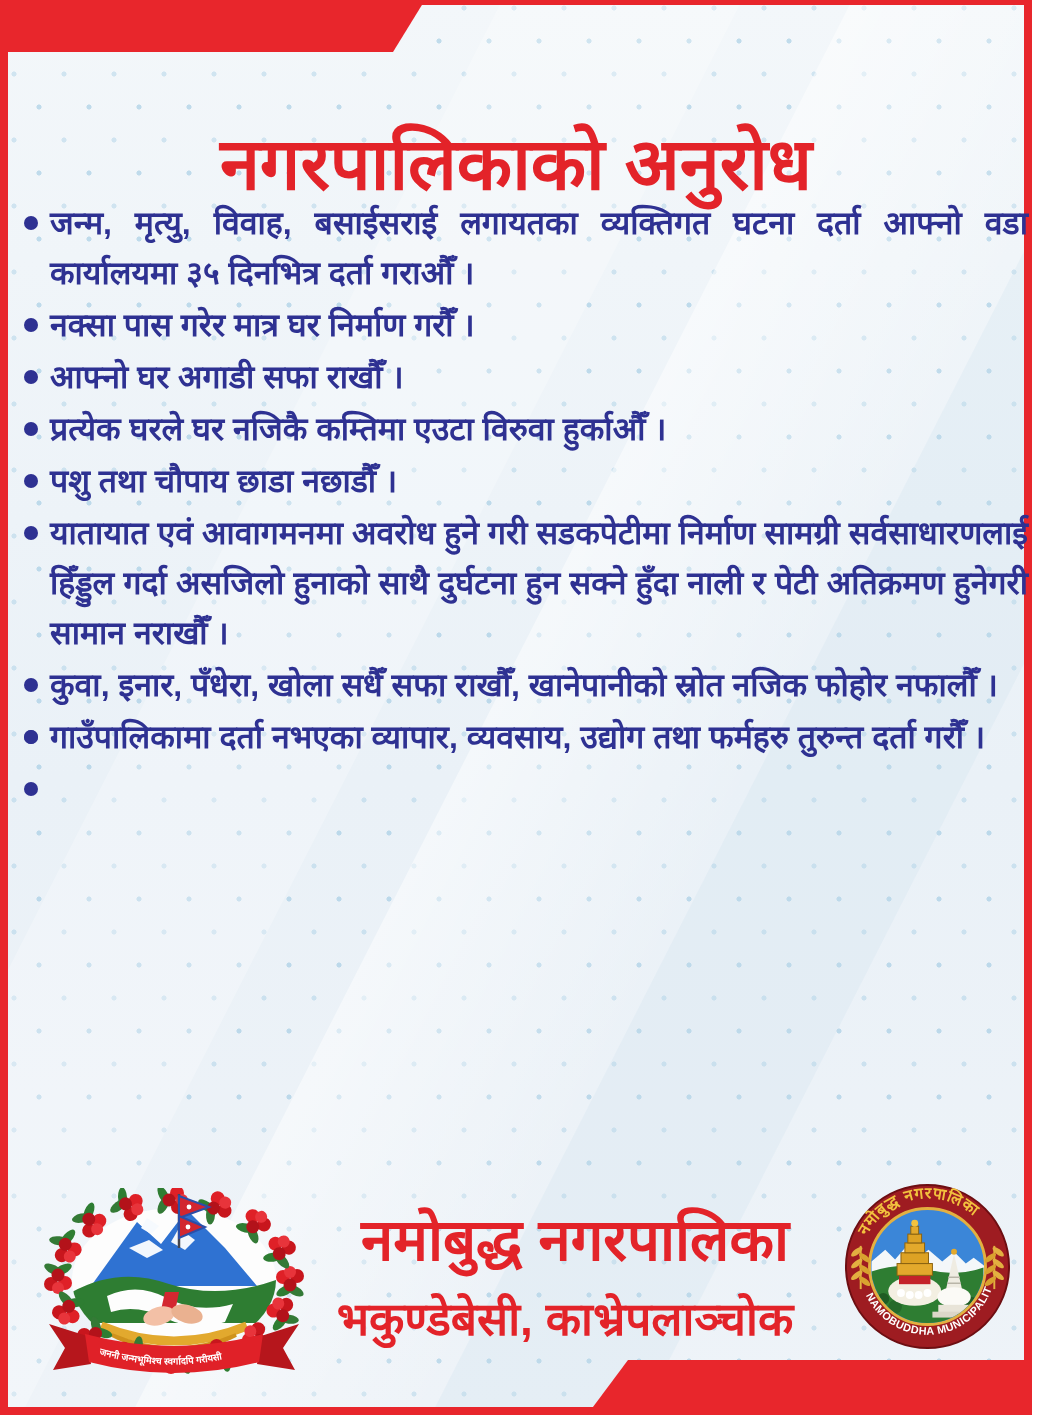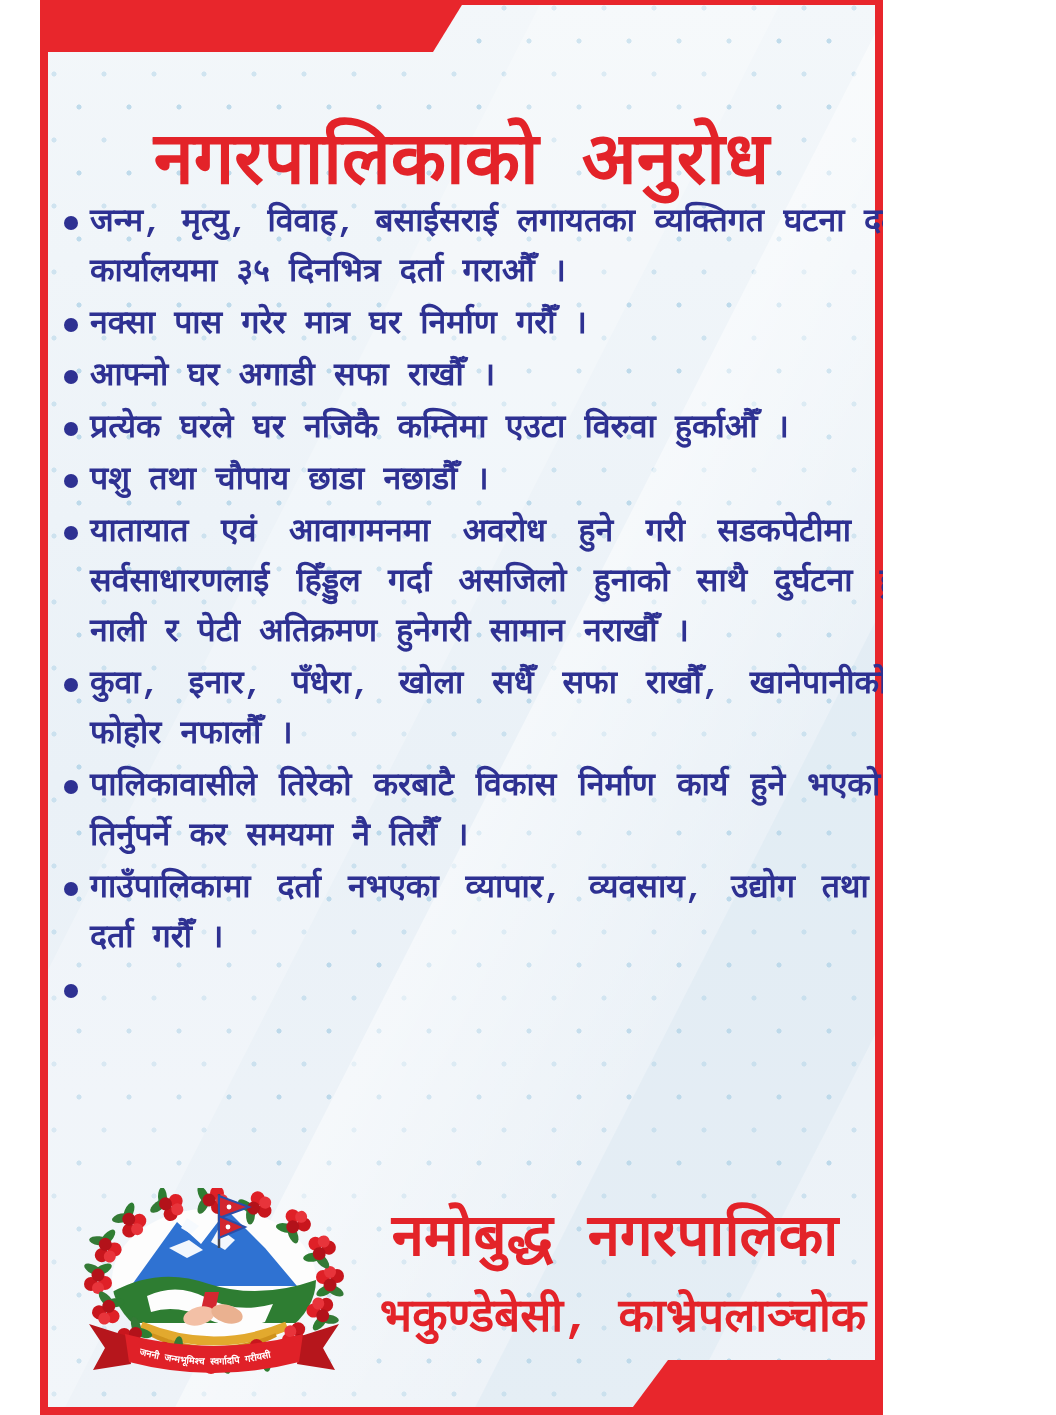--- a/index.html
+++ b/index.html
@@ -1,20 +1,19 @@
 <!DOCTYPE html>
 <html><head>
 <meta charset="utf-8">
 <style>
   html,body{margin:0;padding:0;background:#ffffff;}
   .poster{
-    position:relative;width:843px;height:1415px;overflow:hidden;
+    position:relative;width:1032px;height:1415px;overflow:hidden;
     background:linear-gradient(180deg,#f3f7fa 0%,#eaf1f7 55%,#eef3f8 100%);
-    font-family:Liberation Mono, monospace;
-    margin-left:40px;
+    font-family:Liberation Sans, sans-serif;
   }
   .dots{
     position:absolute;inset:0;z-index:0;
     background-image:
       radial-gradient(circle,rgba(137,190,220,.48) 2.2px,transparent 2.9px),
       radial-gradient(circle,rgba(137,190,220,.32) 2.2px,transparent 2.9px);
     background-size:50px 66px,50px 66px;
     background-position:14px 8px,39px 41px;
   }
   .diag{position:absolute;top:-100px;height:1700px;z-index:0;transform:skewX(-27deg);}
@@ -46,21 +45,21 @@
     color:#2e3192;font-size:32px;font-weight:bold;line-height:50px;
   }
   .list li{position:relative;padding-left:28px;margin:0 0 2px 0;text-align:justify;}
   .bullet{position:absolute;left:2px;top:18px;width:14px;height:14px;border-radius:50%;background:#2e3192;}
 
   .footer-name{
     position:absolute;left:300px;top:1206px;width:550px;z-index:4;
     text-align:center;font-size:58px;font-weight:bold;color:#e32329;line-height:68px;
   }
   .footer-address{
-    position:absolute;left:308px;top:1290px;width:550px;z-index:4;
+    position:absolute;left:290px;top:1290px;width:550px;z-index:4;
     text-align:center;font-size:46px;font-weight:bold;color:#e32329;line-height:58px;
   }
   .emblem{position:absolute;left:26px;top:1188px;z-index:4;}
   .seal{position:absolute;left:844px;top:1183px;z-index:4;}
 </style>
 </head>
 <body>
 
 <div class="poster">
 
@@ -79,21 +78,21 @@
   <h1 class="title">नगरपालिकाको अनुरोध</h1>
 
   <ul class="list">
     <li><span class="bullet"></span><span>जन्म, मृत्यु, विवाह, बसाईसराई लगायतका व्यक्तिगत घटना दर्ता आफ्नो वडा कार्यालयमा ३५ दिनभित्र दर्ता गराऔँ ।</span></li>
     <li><span class="bullet"></span><span>नक्सा पास गरेर मात्र घर निर्माण गरौँ ।</span></li>
     <li><span class="bullet"></span><span>आफ्नो घर अगाडी सफा राखौँ ।</span></li>
     <li><span class="bullet"></span><span>प्रत्येक घरले घर नजिकै कम्तिमा एउटा विरुवा हुर्काऔँ ।</span></li>
     <li><span class="bullet"></span><span>पशु तथा चौपाय छाडा नछाडौँ ।</span></li>
     <li><span class="bullet"></span><span>यातायात एवं आवागमनमा अवरोध हुने गरी सडकपेटीमा निर्माण सामग्री सर्वसाधारणलाई हिँड्डुल गर्दा असजिलो हुनाको साथै दुर्घटना हुन सक्ने हुँदा नाली र पेटी अतिक्रमण हुनेगरी सामान नराखौँ ।</span></li>
     <li><span class="bullet"></span><span>कुवा, इनार, पँधेरा, खोला सधैँ सफा राखौँ, खानेपानीको स्रोत नजिक फोहोर नफालौँ ।</span></li>
-    <li><span class="bullet"></span><span>पालिकावासीले तिरेको करबाटै विकास निर्माण कार्य हुने भएको हुनाले आफूले तिर्नुपर्ने कर समयमा नै तिरौँ ।</span></li>
+    <li><span class="bullet"></span></li>
     <li><span class="bullet"></span><span>गाउँपालिकामा दर्ता नभएका व्यापार, व्यवसाय, उद्योग तथा फर्महरु तुरुन्त दर्ता गरौँ ।</span></li>
     <li><span class="bullet"></span></li>
   </ul>
 
   <svg class="emblem" width="296" height="196" viewBox="0 0 290 196">
     <defs>
       <clipPath id="innerOval">
           <ellipse cx="145" cy="92" rx="102" ry="72"></ellipse>
         </clipPath>
       <g id="flw">

